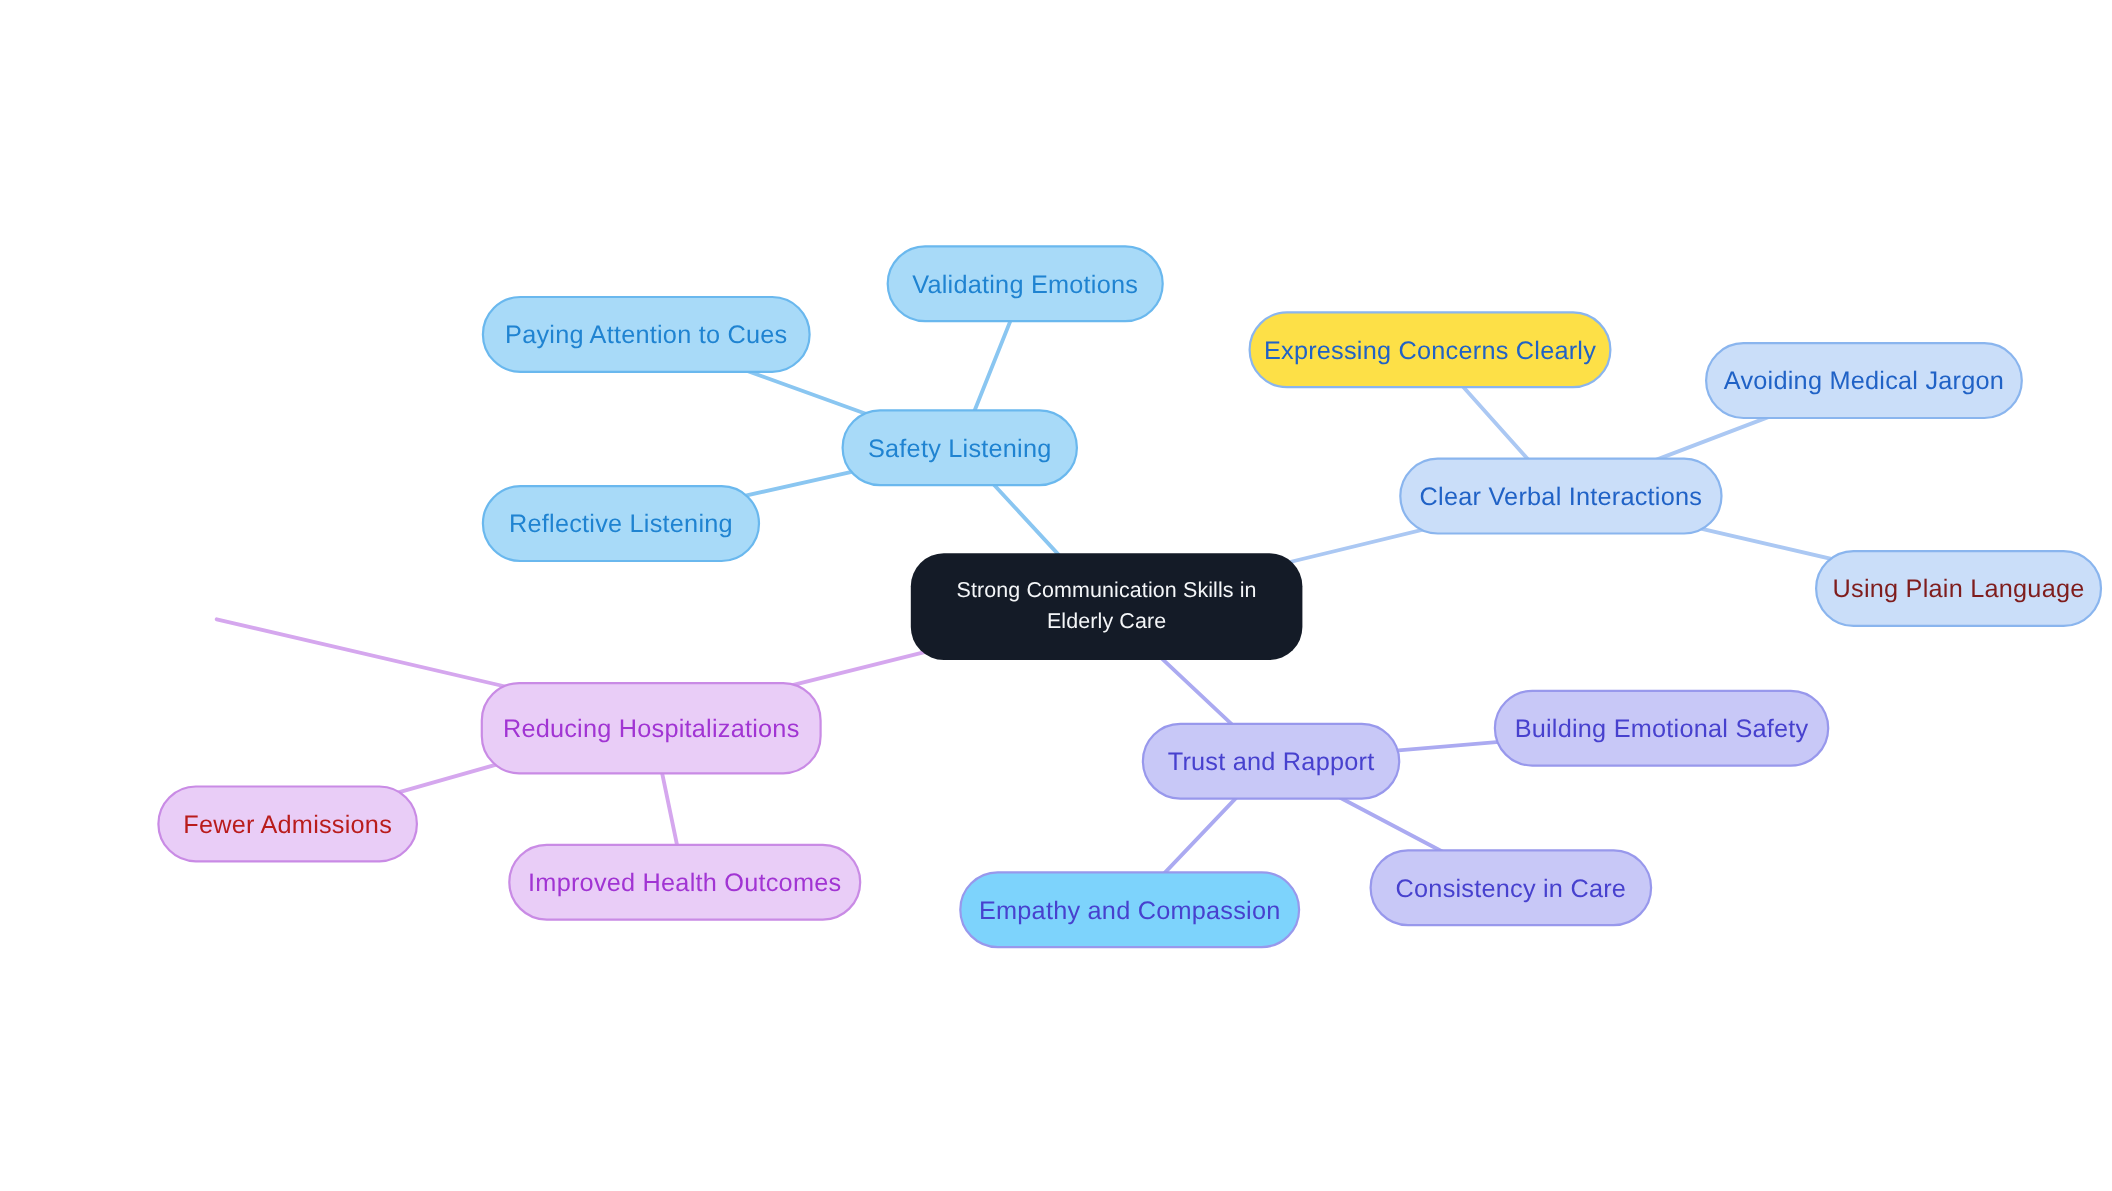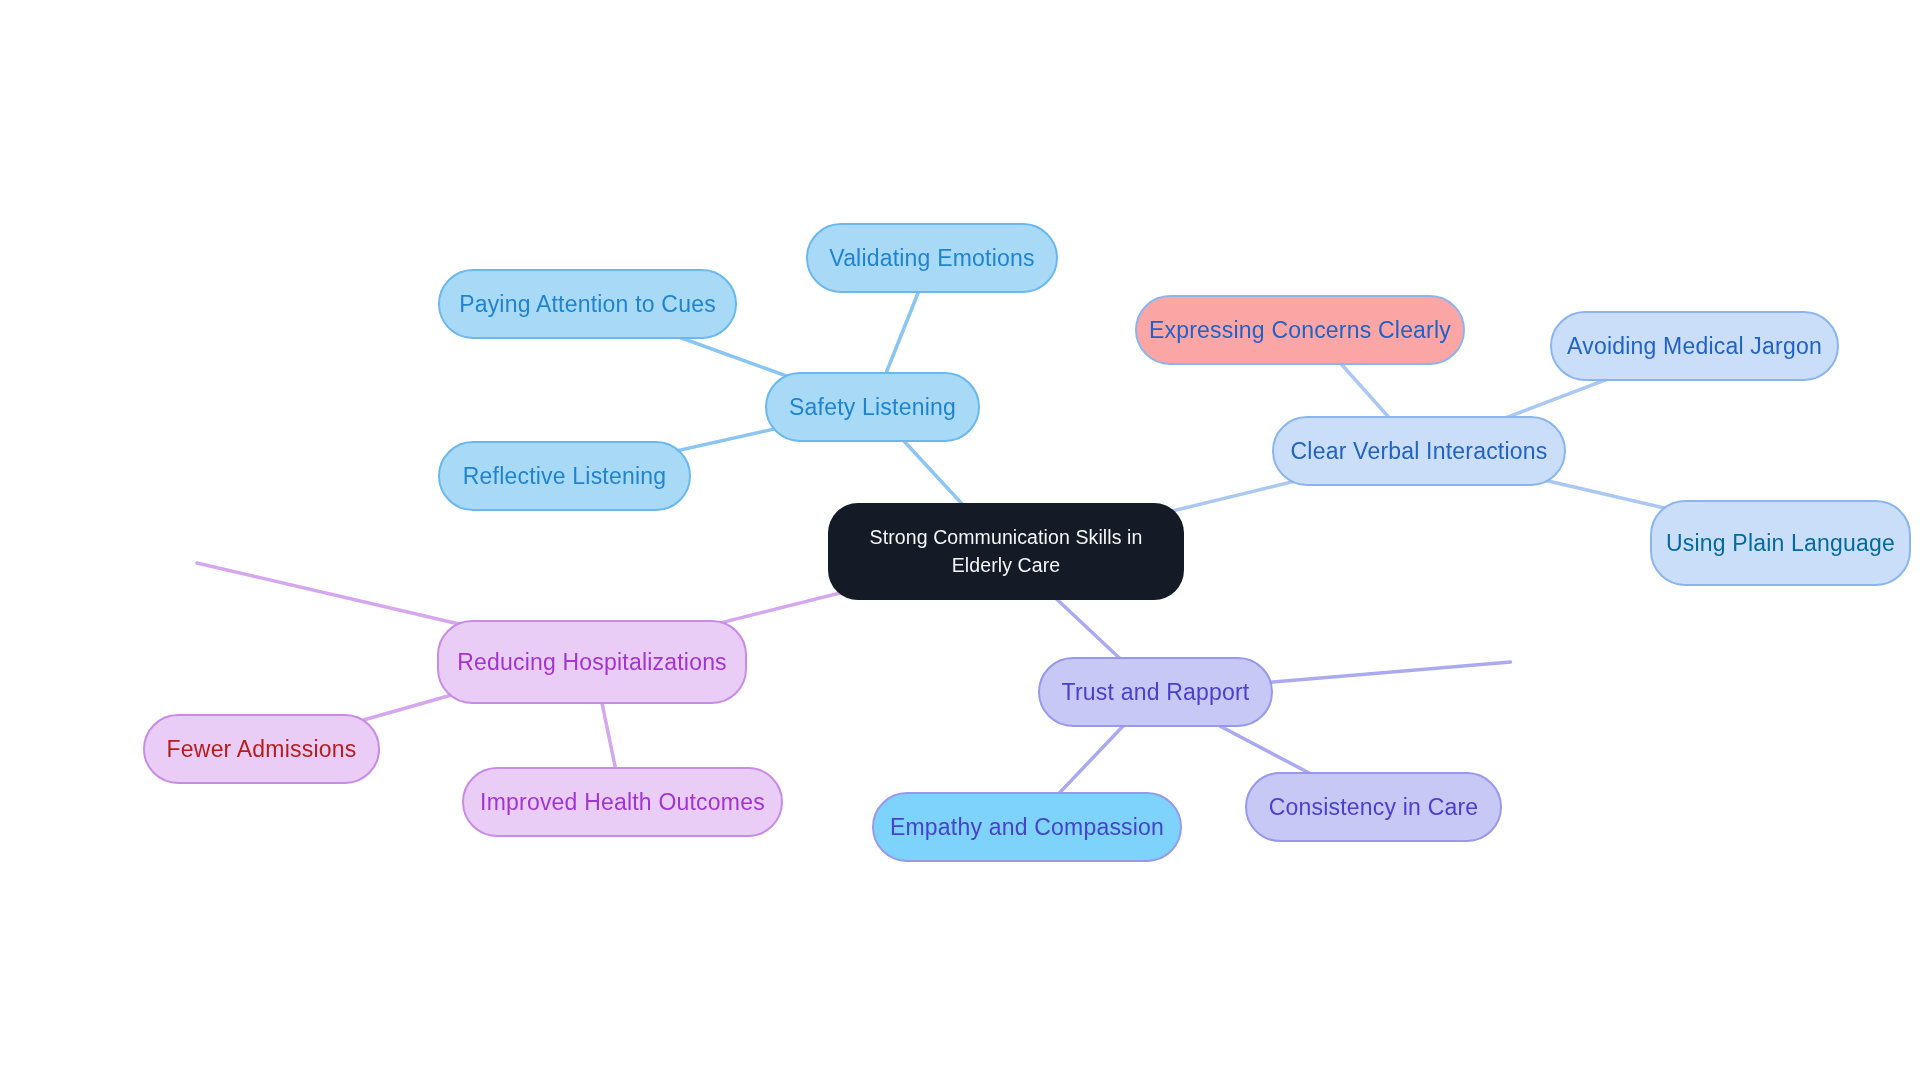--- a/index.html
+++ b/index.html
@@ -83,31 +83,34 @@
       </div>
       <div class="node" style="left: 438px; top: 269px; width: 299px; height: 70px; background: rgb(168, 218, 248); color: rgb(31, 131, 209); border-radius: 35px; border: 2px solid rgb(106, 184, 238);">
         <span>Paying Attention to Cues</span>
       </div>
       <div class="node" style="left: 438px; top: 441px; width: 253px; height: 70px; background: rgb(168, 218, 248); color: rgb(31, 131, 209); border-radius: 35px; border: 2px solid rgb(106, 184, 238);">
         <span>Reflective Listening</span>
       </div>
       <div class="node" style="left: 1272px; top: 416px; width: 294px; height: 70px; background: rgb(202, 222, 249); color: rgb(32, 98, 198); border-radius: 35px; border: 2px solid rgb(138, 181, 238);">
         <span>Clear Verbal Interactions</span>
       </div>
-      <div class="node" style="left: 1135px; top: 283px; width: 330px; height: 70px; background: #fca5a5; color: rgb(32, 98, 198); border-radius: 35px; border: 2px solid rgb(138, 181, 238); margin-top: 12px;">
+      <div class="node" style="left: 1135px; top: 283px; width: 330px; height: 70px; background: #fde047; color: rgb(32, 98, 198); border-radius: 35px; border: 2px solid rgb(138, 181, 238);">
         <span>Expressing Concerns Clearly</span>
       </div>
       <div class="node" style="left: 1550px; top: 311px; width: 289px; height: 70px; background: rgb(202, 222, 249); color: rgb(32, 98, 198); border-radius: 35px; border: 2px solid rgb(138, 181, 238);">
         <span>Avoiding Medical Jargon</span>
       </div>
-      <div class="node" style="left: 1650px; top: 500px; width: 261px; height: 86px; background: rgb(202, 222, 249); color: #0369a1; border-radius: 35px; border: 2px solid rgb(138, 181, 238);">
+      <div class="node" style="left: 1650px; top: 500px; width: 261px; height: 70px; background: rgb(202, 222, 249); color: #7f1d1d; border-radius: 35px; border: 2px solid rgb(138, 181, 238);">
         <span>Using Plain Language</span>
       </div>
       <div class="node" style="left: 1038px; top: 657px; width: 235px; height: 70px; background: rgb(200, 200, 247); color: rgb(71, 65, 206); border-radius: 35px; border: 2px solid rgb(152, 152, 236);">
         <span>Trust and Rapport</span>
+      </div>
+      <div class="node" style="left: 1358px; top: 627px; width: 305px; height: 70px; background: rgb(200, 200, 247); color: rgb(71, 65, 206); border-radius: 35px; border: 2px solid rgb(152, 152, 236);">
+        <span>Building Emotional Safety</span>
       </div>
       <div class="node" style="left: 872px; top: 792px; width: 310px; height: 70px; background: #7dd3fc; color: rgb(71, 65, 206); border-radius: 35px; border: 2px solid rgb(152, 152, 236);">
         <span>Empathy and Compassion</span>
       </div>
       <div class="node" style="left: 1245px; top: 772px; width: 257px; height: 70px; background: rgb(200, 200, 247); color: rgb(71, 65, 206); border-radius: 35px; border: 2px solid rgb(152, 152, 236);">
         <span>Consistency in Care</span>
       </div>
       <div class="node" style="left: 437px; top: 620px; width: 310px; height: 84px; background: rgb(233, 205, 247); color: rgb(161, 52, 211); border-radius: 35px; border: 2px solid rgb(201, 139, 229);">
         <span>Reducing Hospitalizations</span>
       </div>

